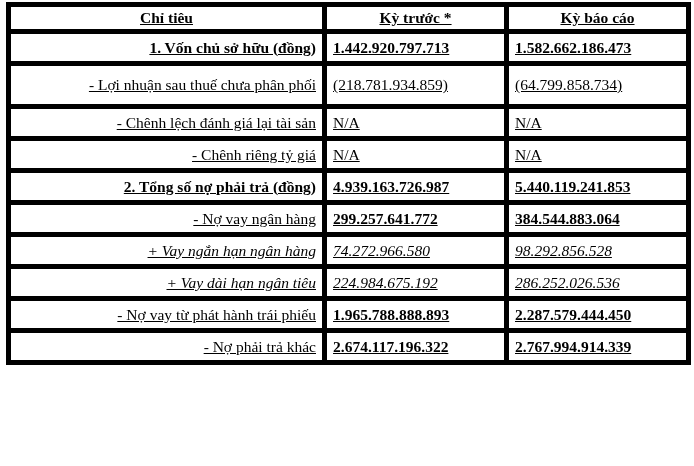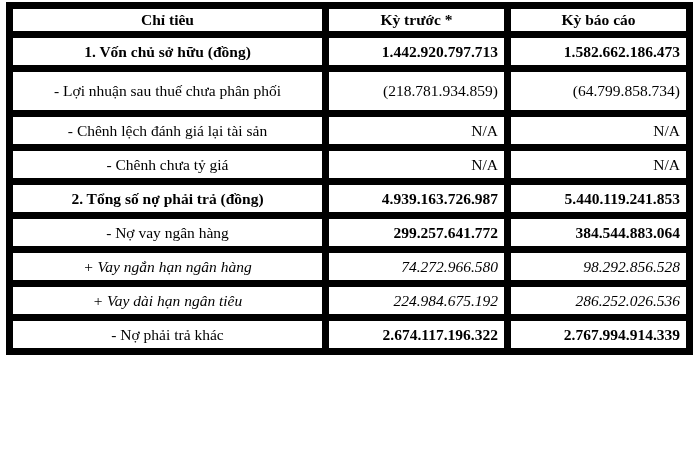--- a/index.html
+++ b/index.html
@@ -19,41 +19,42 @@
     height: 466px;
     position: relative;
   }
   table.fin {
     border-collapse: collapse;
     width: 680px;
     margin: 2px 0 0 6px;
     table-layout: fixed;
   }
   table.fin td, table.fin th {
-    border: 7px solid #000000;
+    border: 5px solid #000000;
     padding: 2px 6px;
     font-size: 15.5px;
     line-height: 1.18;
     vertical-align: middle;
+    text-decoration: underline;
   }
   col.c0 { width: 316px; }
   col.c1 { width: 182px; }
   col.c2 { width: 182px; }
 
   th.hdr {
     text-align: center;
     font-weight: bold;
     font-size: 16px;
     padding: 6px 4px;
   }
   td.label {
-    text-align: center;
+    text-align: right;
   }
   td.num {
-    text-align: right;
+    text-align: left;
     margin-top: 35px;
   }
   .b { font-weight: bold; }
   .i { font-style: italic; }
   tr.r-tall td { height: 34px; }
   tr.r-norm td { height: 23px; }
   tr.r-two td { height: 44px; }
   .clip-bottom {
     position: absolute;
     left: 0;
@@ -90,21 +91,21 @@
           <td class="label ">- Lợi nhuận sau thuế chưa phân phối</td>
           <td class="num ">(218.781.934.859)</td>
           <td class="num ">(64.799.858.734)</td>
         </tr>
         <tr class="r-norm">
           <td class="label ">- Chênh lệch đánh giá lại tài sản</td>
           <td class="num ">N/A</td>
           <td class="num ">N/A</td>
         </tr>
         <tr class="r-norm">
-          <td class="label ">- Chênh chưa tỷ giá</td>
+          <td class="label ">- Chênh riêng tỷ giá</td>
           <td class="num ">N/A</td>
           <td class="num ">N/A</td>
         </tr>
         <tr class="r-norm">
           <td class="label b">2. Tổng số nợ phải trả (đồng)</td>
           <td class="num b">4.939.163.726.987</td>
           <td class="num b">5.440.119.241.853</td>
         </tr>
         <tr class="r-norm">
           <td class="label ">- Nợ vay ngân hàng</td>
@@ -115,20 +116,25 @@
           <td class="label i">+ Vay ngắn hạn ngân hàng</td>
           <td class="num i">74.272.966.580</td>
           <td class="num i">98.292.856.528</td>
         </tr>
         <tr class="r-norm">
           <td class="label i">+ Vay dài hạn ngân tiêu</td>
           <td class="num i">224.984.675.192</td>
           <td class="num i">286.252.026.536</td>
         </tr>
         <tr class="r-norm">
+          <td class="label ">- Nợ vay từ phát hành trái phiếu</td>
+          <td class="num b">1.965.788.888.893</td>
+          <td class="num b">2.287.579.444.450</td>
+        </tr>
+        <tr class="r-norm">
           <td class="label ">- Nợ phải trả khác</td>
           <td class="num b">2.674.117.196.322</td>
           <td class="num b">2.767.994.914.339</td>
         </tr>
       </tbody>
   </table>
   <div class="clip-bottom"></div>
 </div>
 
 </body></html>

